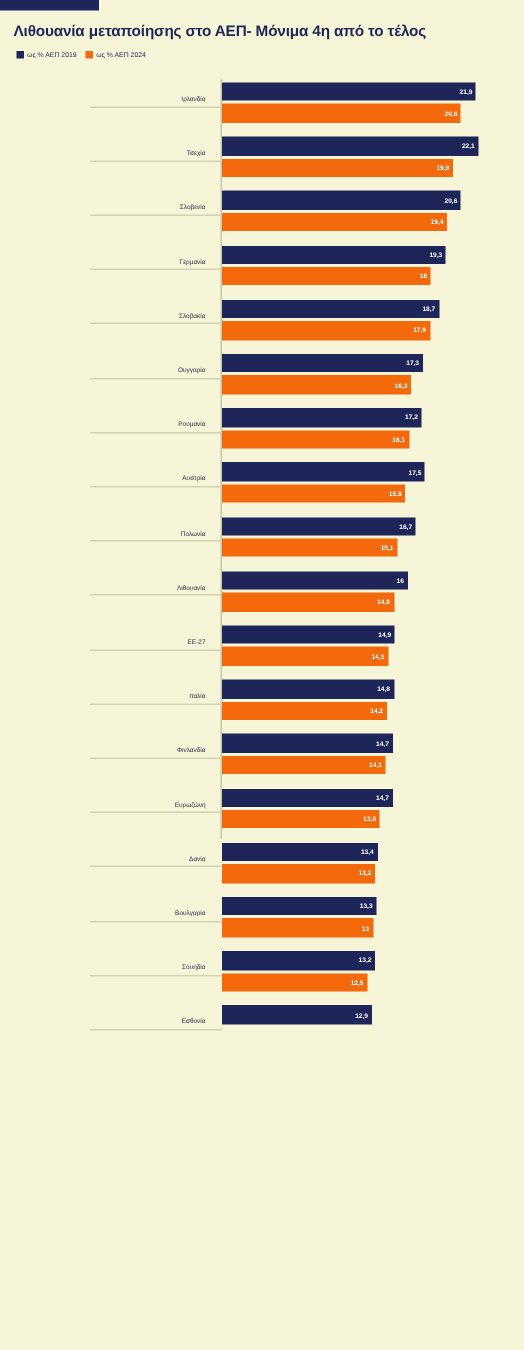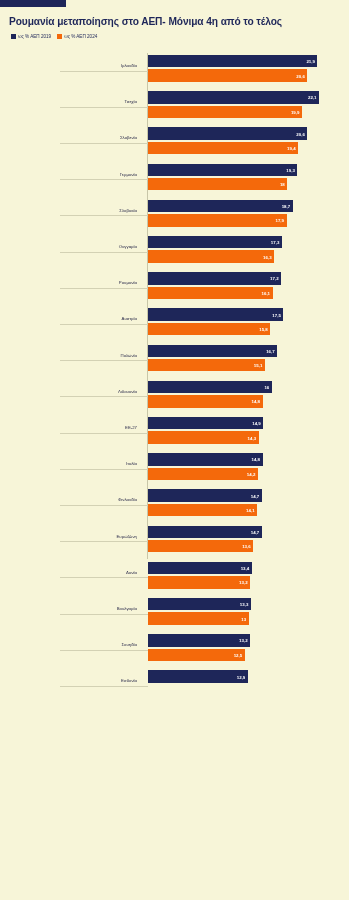--- a/index.html
+++ b/index.html
@@ -126,21 +126,21 @@
     white-space: nowrap;
   }
 </style>
 </head>
 <body>
 
 <div id="top-accent"></div>
 
 <div id="chart-wrap">
 
-  <div id="chart-title">Ρουμανία μεταποίησης στο ΑΕΠ- Μόνιμα 4η από το τέλος</div>
+  <div id="chart-title">Λιθουανία μεταποίησης στο ΑΕΠ- Μόνιμα 4η από το τέλος</div>
 
   <div id="legend">
     <div class="legend-item">
       <span class="legend-swatch" style="background:#1e2659"></span>
       <span class="legend-label">ως % ΑΕΠ 2019</span>
     </div>
     <div class="legend-item">
       <span class="legend-swatch" style="background:#f4690b"></span>
       <span class="legend-label">ως % ΑΕΠ 2024</span>
     </div>

